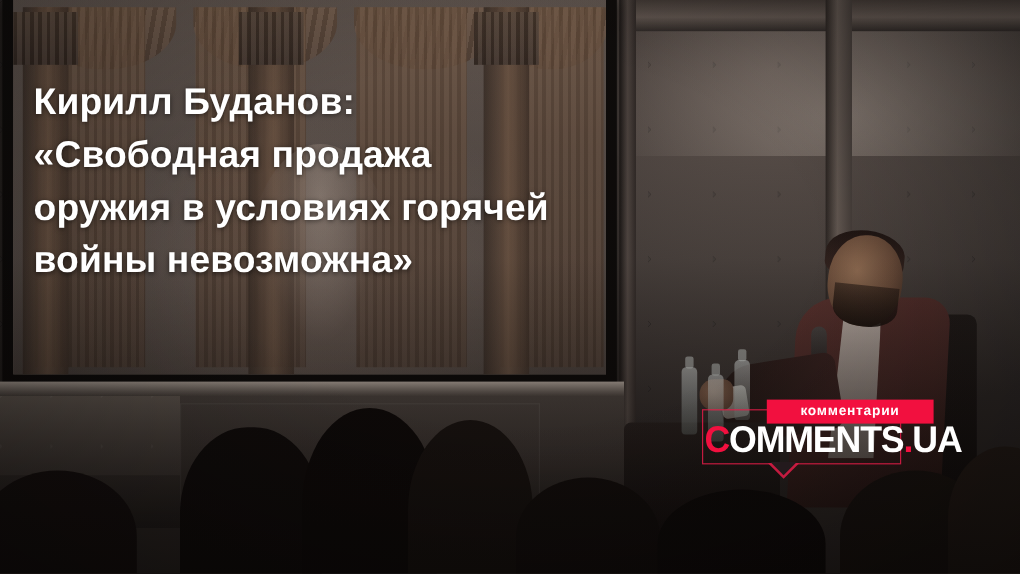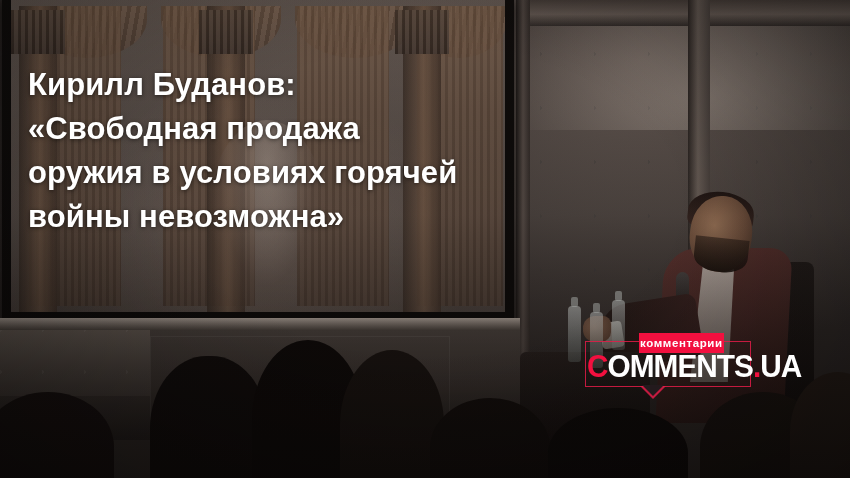--- a/index.html
+++ b/index.html
@@ -257,21 +257,21 @@
     border-left:11px solid transparent;
     border-right:11px solid transparent;
     border-top:11px solid #231a1d;
   }
   .badge{
     position:absolute; left:54px; top:0px; height:20px;
     background:#f2103f;
     color:#ffffff;
     font-size:11.5px; font-weight:bold;
     letter-spacing:.6px;
-    padding:0 1px;
+    padding:0 28px;
     display:flex; align-items:center;
     white-space:nowrap;
   }
   .wordmark{
     position:absolute; left:2px; top:18px;
     font-size:31px; font-weight:bold;
     letter-spacing:-1px;
     line-height:31px;
     color:#ffffff;
     white-space:nowrap;

